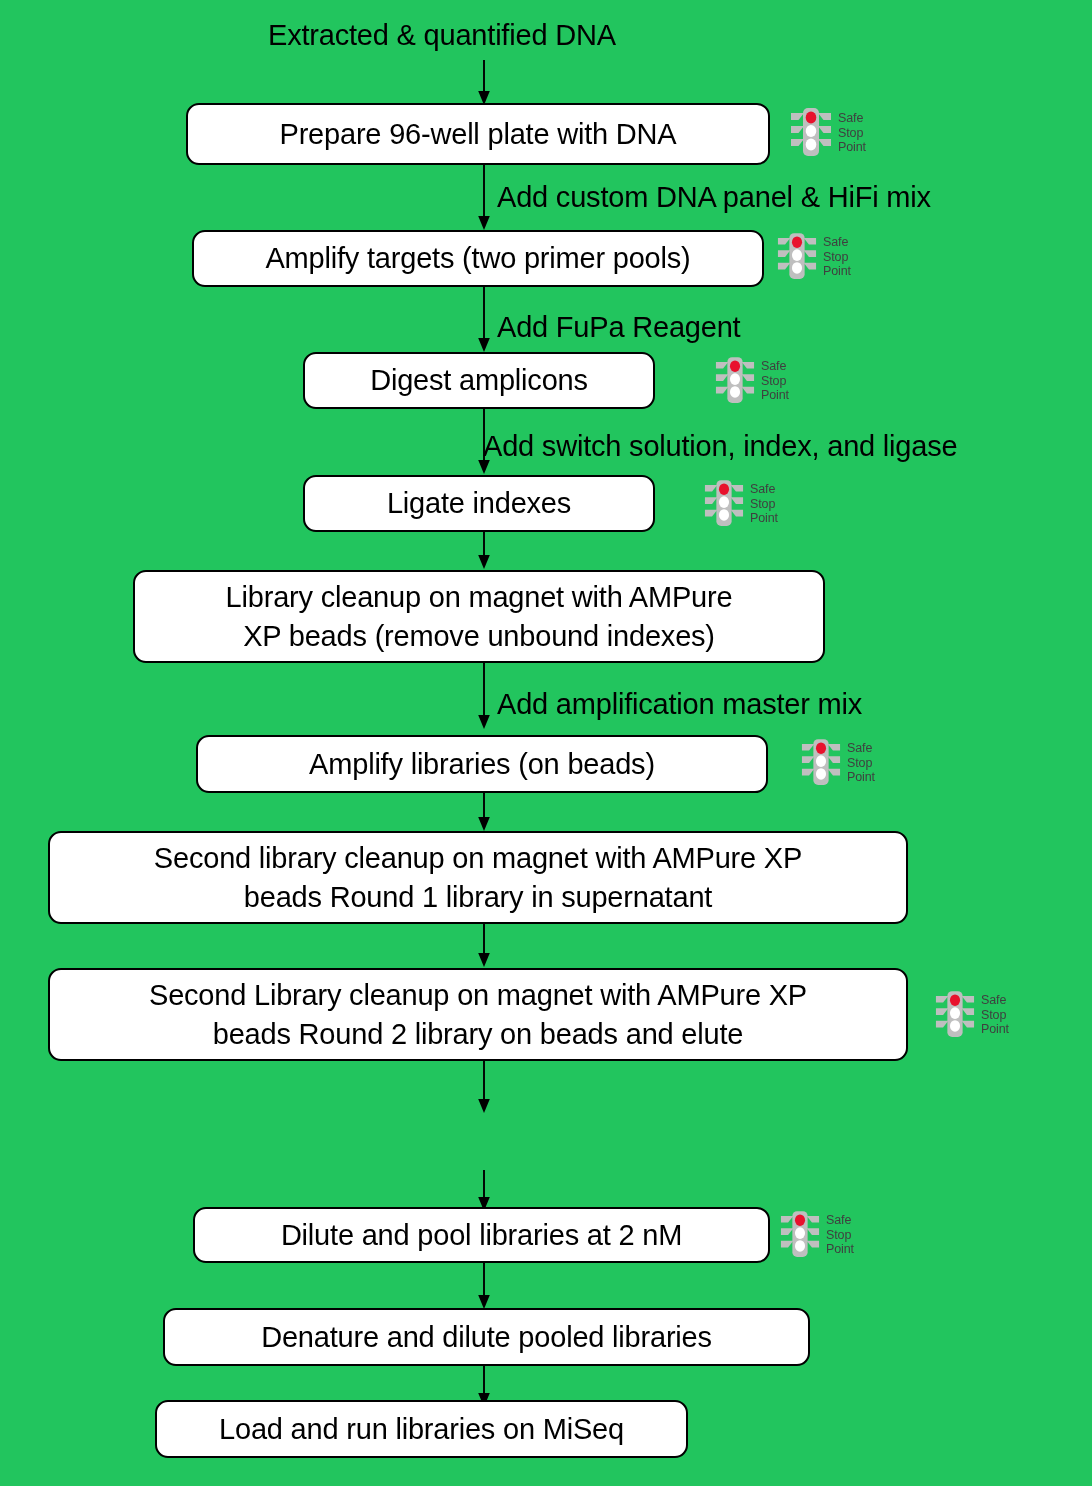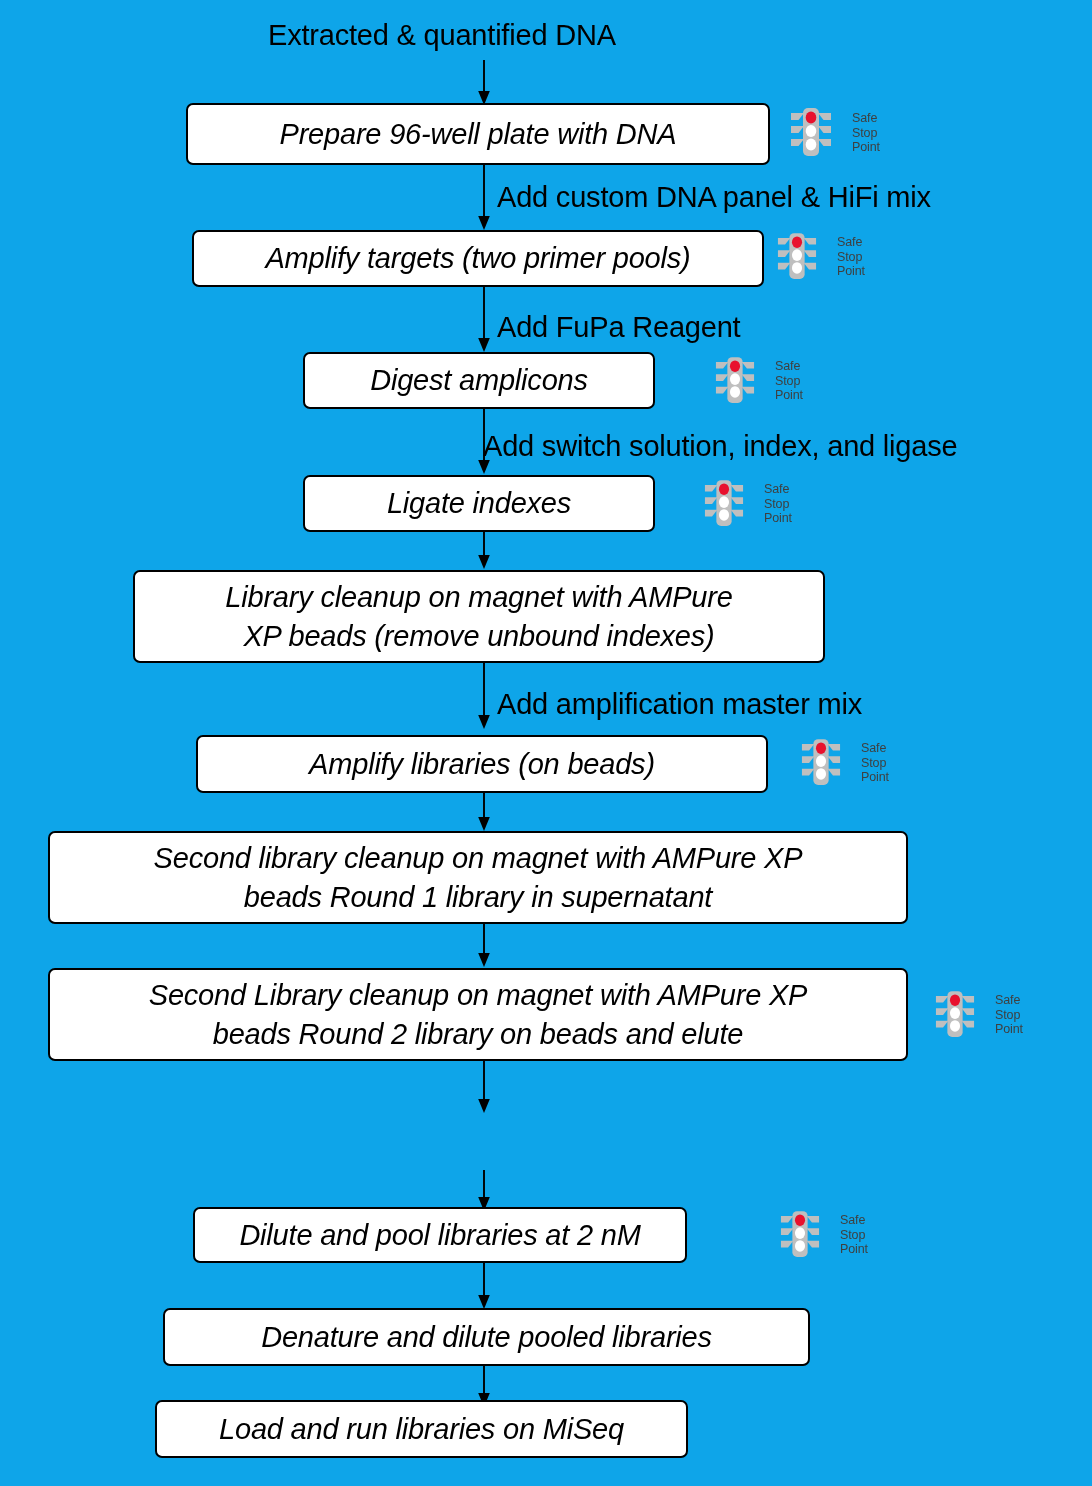--- a/index.html
+++ b/index.html
@@ -8,41 +8,40 @@
     background: #ffffff;
   }
   body {
     font-family: "Liberation Sans", sans-serif;
     color: #000000;
   }
   #canvas {
     position: relative;
     width: 1092px;
     height: 1486px;
-    background: #0ea5e9;
+    background: #22c55e;
     overflow: hidden;
   }
   
   .node {
     position: absolute;
     box-sizing: border-box;
     border: 2.2px solid #000000;
-    border-radius: 7px;
+    border-radius: 13px;
     background: #ffffff;
     display: flex;
     align-items: center;
     justify-content: center;
     text-align: center;
     font-size: 29px;
     line-height: 1.33;
     letter-spacing: -0.2px;
     color: #000000;
     padding: 2px 10px;
     white-space: pre-line;
-    font-style: italic;
   }
   
   .caption {
     position: absolute;
     font-size: 29px;
     line-height: 1.2;
     letter-spacing: -0.2px;
     color: #000000;
     white-space: nowrap;
   }
@@ -50,21 +49,21 @@
   .connector {
     position: absolute;
     pointer-events: none;
   }
   .connector svg { display: block; }
   
   .ssp {
     position: absolute;
     display: flex;
     align-items: center;
-    gap: 19px;
+    gap: 5px;
   }
   .ssp-light { display: block; }
   .ssp-text {
     font-size: 12.5px;
     line-height: 1.16;
     color: #3f3f3f;
     font-family: "Liberation Sans", sans-serif;
     white-space: pre-line;
     letter-spacing: -0.1px;
   }
@@ -269,21 +268,21 @@
   </div>
 
 
   <div class="connector" style="left:476px; top:1170px; width:16px; height:42px;">
     <svg width="16" height="42" viewBox="0 0 16 42">
       <line x1="8" y1="0" x2="8" y2="30" stroke="#000" stroke-width="1.9"></line>
       <polygon points="8,41 2.2,27 13.8,27" fill="#000"></polygon>
     </svg>
   </div>
 
-  <div class="node" style="left:193px; top:1207px; width:494px; height:56px;">Dilute and pool libraries at 2 nM</div>
+  <div class="node" style="left:193px; top:1207px; width:577px; height:56px;">Dilute and pool libraries at 2 nM</div>
   <div class="ssp" style="left:779px; top:1209px;">
     <svg class="ssp-light" width="42" height="52" viewBox="0 0 44 54">
       <polygon points="2,7   15,7   9.5,14  2,14" fill="#bfbfbf"></polygon>
       <polygon points="2,20  15,20  9.5,27  2,27" fill="#bfbfbf"></polygon>
       <polygon points="2,33  15,33  9.5,40  2,40" fill="#bfbfbf"></polygon>
       <polygon points="42,7   29,7   34.5,14  42,14" fill="#bfbfbf"></polygon>
       <polygon points="42,20  29,20  34.5,27  42,27" fill="#bfbfbf"></polygon>
       <polygon points="42,33  29,33  34.5,40  42,40" fill="#bfbfbf"></polygon>
       <rect x="14" y="2" width="16" height="48" rx="5" ry="5" fill="#bfbfbf"></rect>
       <ellipse cx="22" cy="11.5" rx="5.3" ry="6.1" fill="#e8112d"></ellipse>

